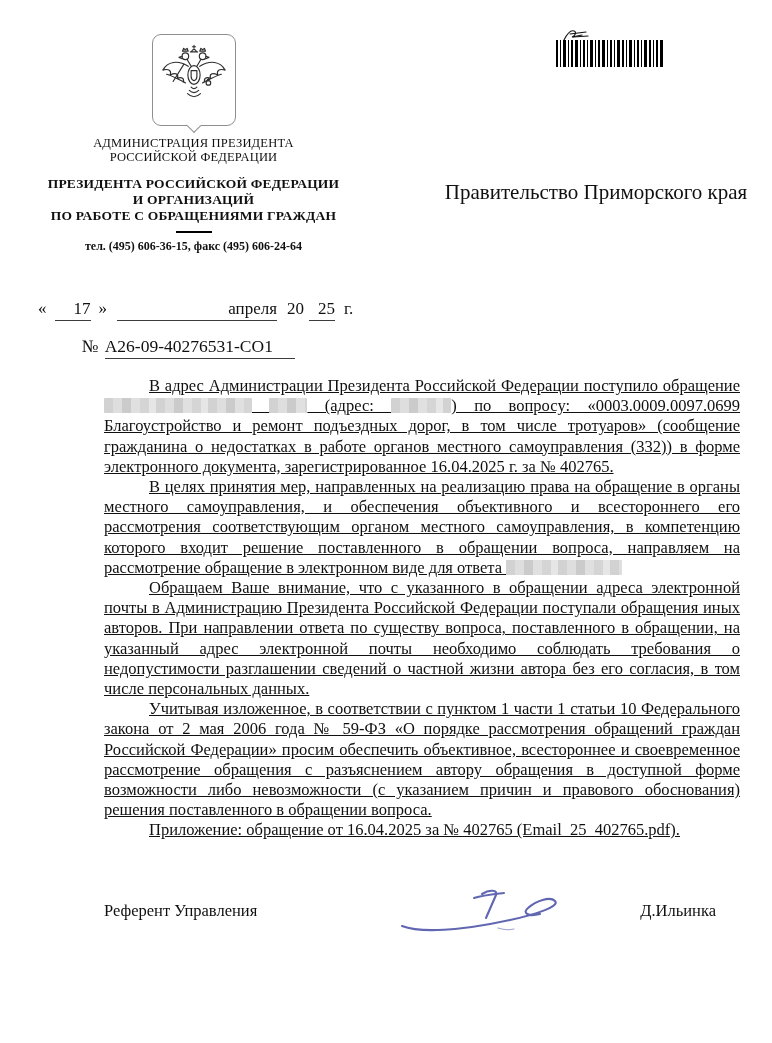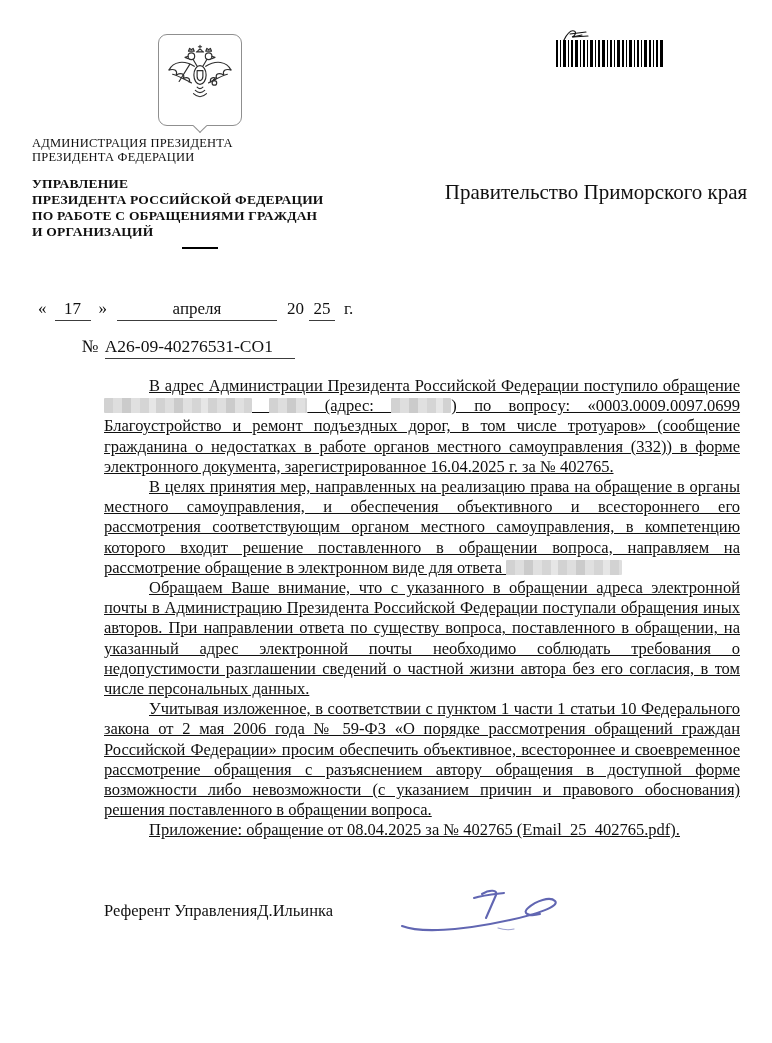--- a/index.html
+++ b/index.html
@@ -5,21 +5,21 @@
   html,body{margin:0;padding:0;background:#ffffff;}
   .page{
     position:relative;
     width:772px;height:1043px;
     background:#ffffff;
     font-family:"Liberation Serif","DejaVu Serif",serif;
     color:#101010;
     overflow:hidden;
   }
   
-  .lh-left{position:absolute;left:32px;top:34px;width:335px;}
+  .lh-left{position:absolute;left:26px;top:34px;width:335px;text-align:center;}
   .emblem-box{
     position:relative;width:82px;height:90px;margin:0 auto;
     border:1px solid #8f8f8f;border-radius:9px;background:#fff;
   }
   .emblem-box:after{
     content:"";position:absolute;left:50%;bottom:-6px;width:9px;height:9px;
     margin-left:-5px;background:#fff;transform:rotate(45deg);
     border-right:1px solid #8f8f8f;border-bottom:1px solid #8f8f8f;
   }
   .emblem-box svg{position:absolute;left:5px;top:5px;}
@@ -31,21 +31,21 @@
   .barcode-wrap{position:absolute;left:556px;top:40px;}
   .barcode-mark{position:absolute;left:562px;top:28px;}
   .recipient{
     position:absolute;left:434px;top:180px;width:324px;
     text-align:center;font-size:21px;
   }
   
   .date-line{position:absolute;left:38px;top:299px;font-size:17px;white-space:nowrap;}
   .date-line .seg{display:inline-block;}
   .u{
-    display:inline-block;text-align:center;
+    display:inline-block;text-align:right;
     border-bottom:1.5px solid #3c3c3c;padding-bottom:1px;
   }
   .dsp{display:inline-block;width:8px;}
   .ref-line{position:absolute;left:82px;top:336px;font-size:17.5px;white-space:nowrap;}
   .ref-line .u{text-align:center;padding-right:22px;border-bottom:1.5px solid #3c3c3c;}
   
   .body-text{
     position:absolute;left:104px;top:376px;width:636px;
     font-size:16.5px;line-height:20.2px;text-align:justify;text-decoration:underline;
   }
@@ -53,21 +53,21 @@
   .redacted{
     display:inline-block;height:15px;border-radius:1px;
     vertical-align:-2px;
     background:
       linear-gradient(90deg,#d2d2d2 0 18%,#dedede 18% 34%,#cbcbcb 34% 52%,#e0e0e0 52% 70%,#d5d5d5 70% 86%,#e6e6e6 86% 100%);
     background-size:52px 100%;
   }
   
   .sign-row{
     position:absolute;left:104px;top:901px;width:612px;
-    display:flex;justify-content:flex-start;font-size:16.5px;
+    display:flex;justify-content:space-between;font-size:16.5px;
   }
   .signature-svg{position:absolute;left:398px;top:882px;}
 </style>
 </head>
 <body>
 
 <div class="page">
 
   <div class="lh-left">
     <div class="emblem-box">
@@ -100,33 +100,33 @@
         <path d="M46 62 q4 4 8 0 M43.5 66.5 q6.5 6 13 0 M41 71 q9 8.5 18 0"></path>
 
         <path d="M36 30 L21 54"></path>
         <circle cx="70" cy="56" r="3.2"></circle>
         <path d="M70 52.8 v-3 M68.5 51.3 h3"></path>
       </svg>
     </div>
 
     <div class="admin-name">
       <div>АДМИНИСТРАЦИЯ ПРЕЗИДЕНТА</div>
-      <div>ПРЕЗИДЕНТА ФЕДЕРАЦИИ</div>
+      <div>РОССИЙСКОЙ ФЕДЕРАЦИИ</div>
     </div>
 
     <div class="dept-name">
-      <div>УПРАВЛЕНИЕ</div>
       <div>ПРЕЗИДЕНТА РОССИЙСКОЙ ФЕДЕРАЦИИ</div>
+      <div>И ОРГАНИЗАЦИЙ</div>
       <div>ПО РАБОТЕ С ОБРАЩЕНИЯМИ ГРАЖДАН</div>
-      <div>И ОРГАНИЗАЦИЙ</div>
     </div>
 
     <hr class="lh-divider">
 
     <div class="contact">
+      <div>тел. (495) 606-36-15, факс (495) 606-24-64</div>
     </div>
   </div>
 
   <svg class="barcode-mark" width="30" height="14" viewBox="0 0 30 14" fill="none" stroke="#111" stroke-width="1.1" stroke-linecap="round">
     <path d="M2 12 C6 4 9 2 12 3 C15 4 13 8 10 9 L20 7"></path>
     <path d="M8 6 L24 4 M11 9 L26 8"></path>
   </svg>
   <svg class="barcode-wrap" width="108" height="27" viewBox="0 0 108 27" fill="#000">
     <rect x="0" width="2" height="27"></rect>
       <rect x="4" width="1" height="27"></rect>
@@ -166,21 +166,21 @@
 
   <div class="ref-line">
     <span>№</span><span class="dsp" style="width:6px"></span><span class="u">А26-09-40276531-СО1</span>
   </div>
 
   <div class="body-text">
       <p>В адрес Администрации Президента Российской Федерации поступило обращение <span class="redacted" style="width: 148px;"></span> <span class="redacted" style="width: 38px;"></span> (адрес: <span class="redacted" style="width: 60px;"></span>) по вопросу: «0003.0009.0097.0699 Благоустройство и ремонт подъездных дорог, в том числе тротуаров» (сообщение гражданина о недостатках в работе органов местного самоуправления (332)) в форме электронного документа, зарегистрированное 16.04.2025 г. за № 402765.</p>
       <p>В целях принятия мер, направленных на реализацию права на обращение в органы местного самоуправления, и обеспечения объективного и всестороннего его рассмотрения соответствующим органом местного самоуправления, в компетенцию которого входит решение поставленного в обращении вопроса, направляем на рассмотрение обращение в электронном виде для ответа <span class="redacted" style="width: 116px;"></span></p>
       <p>Обращаем Ваше внимание, что с указанного в обращении адреса электронной почты в Администрацию Президента Российской Федерации поступали обращения иных авторов. При направлении ответа по существу вопроса, поставленного в обращении, на указанный адрес электронной почты необходимо соблюдать требования о недопустимости разглашении сведений о частной жизни автора без его согласия, в том числе персональных данных.</p>
       <p>Учитывая изложенное, в соответствии с пунктом 1 части 1 статьи 10 Федерального закона от 2 мая 2006 года № 59-ФЗ «О порядке рассмотрения обращений граждан Российской Федерации» просим обеспечить объективное, всестороннее и своевременное рассмотрение обращения с разъяснением автору обращения в доступной форме возможности либо невозможности (с указанием причин и правового обоснования) решения поставленного в обращении вопроса.</p>
-      <p>Приложение: обращение от 08.04.2025 за № 402765 (Email_25_402765.pdf).</p>
+      <p>Приложение: обращение от 16.04.2025 за № 402765 (Email_25_402765.pdf).</p>
     </div>
 
   <div class="sign-row">
     <span>Референт Управления</span>
     <span>Д.Ильинка</span>
   </div>
   <svg class="signature-svg" width="178" height="58" viewBox="0 0 178 58" fill="none" stroke="#6166b2" stroke-width="2.1" stroke-linecap="round">
     <path d="M4 44 C22 51 62 49 112 38 C140 32 162 24 157 19 C152 14 138 19 130 26 C124 31 130 35 142 32"></path>
     <path d="M84 12 C92 7 100 8 98 13 L88 36"></path>
     <path d="M76 16 C86 13 98 12 106 11"></path>

